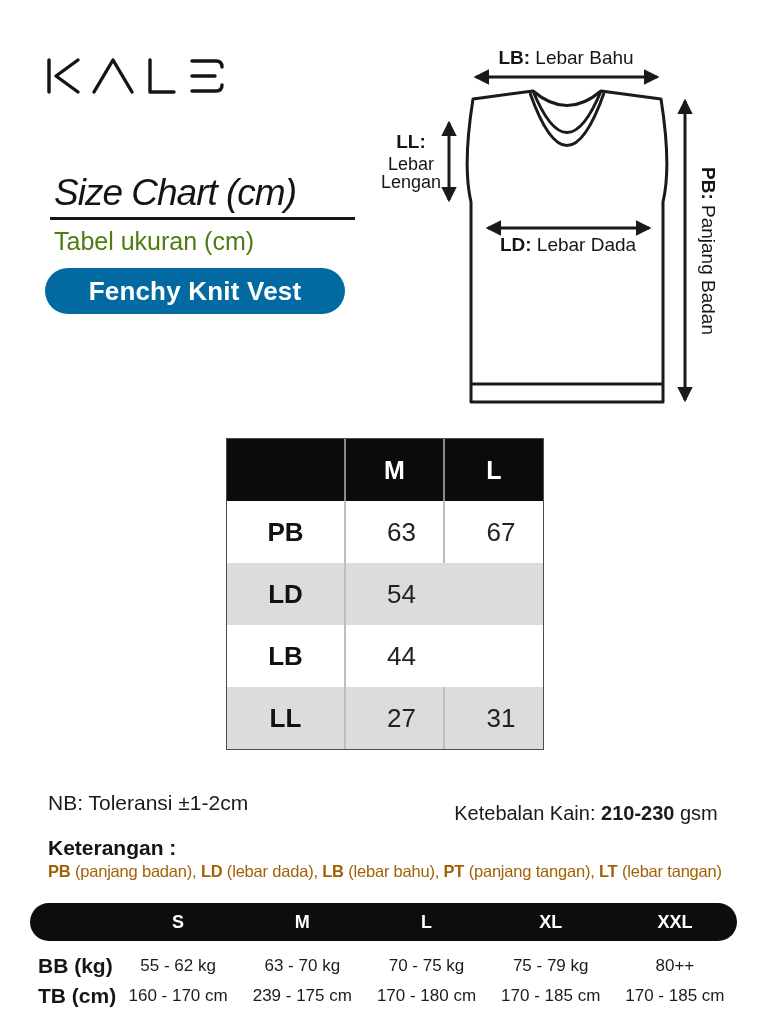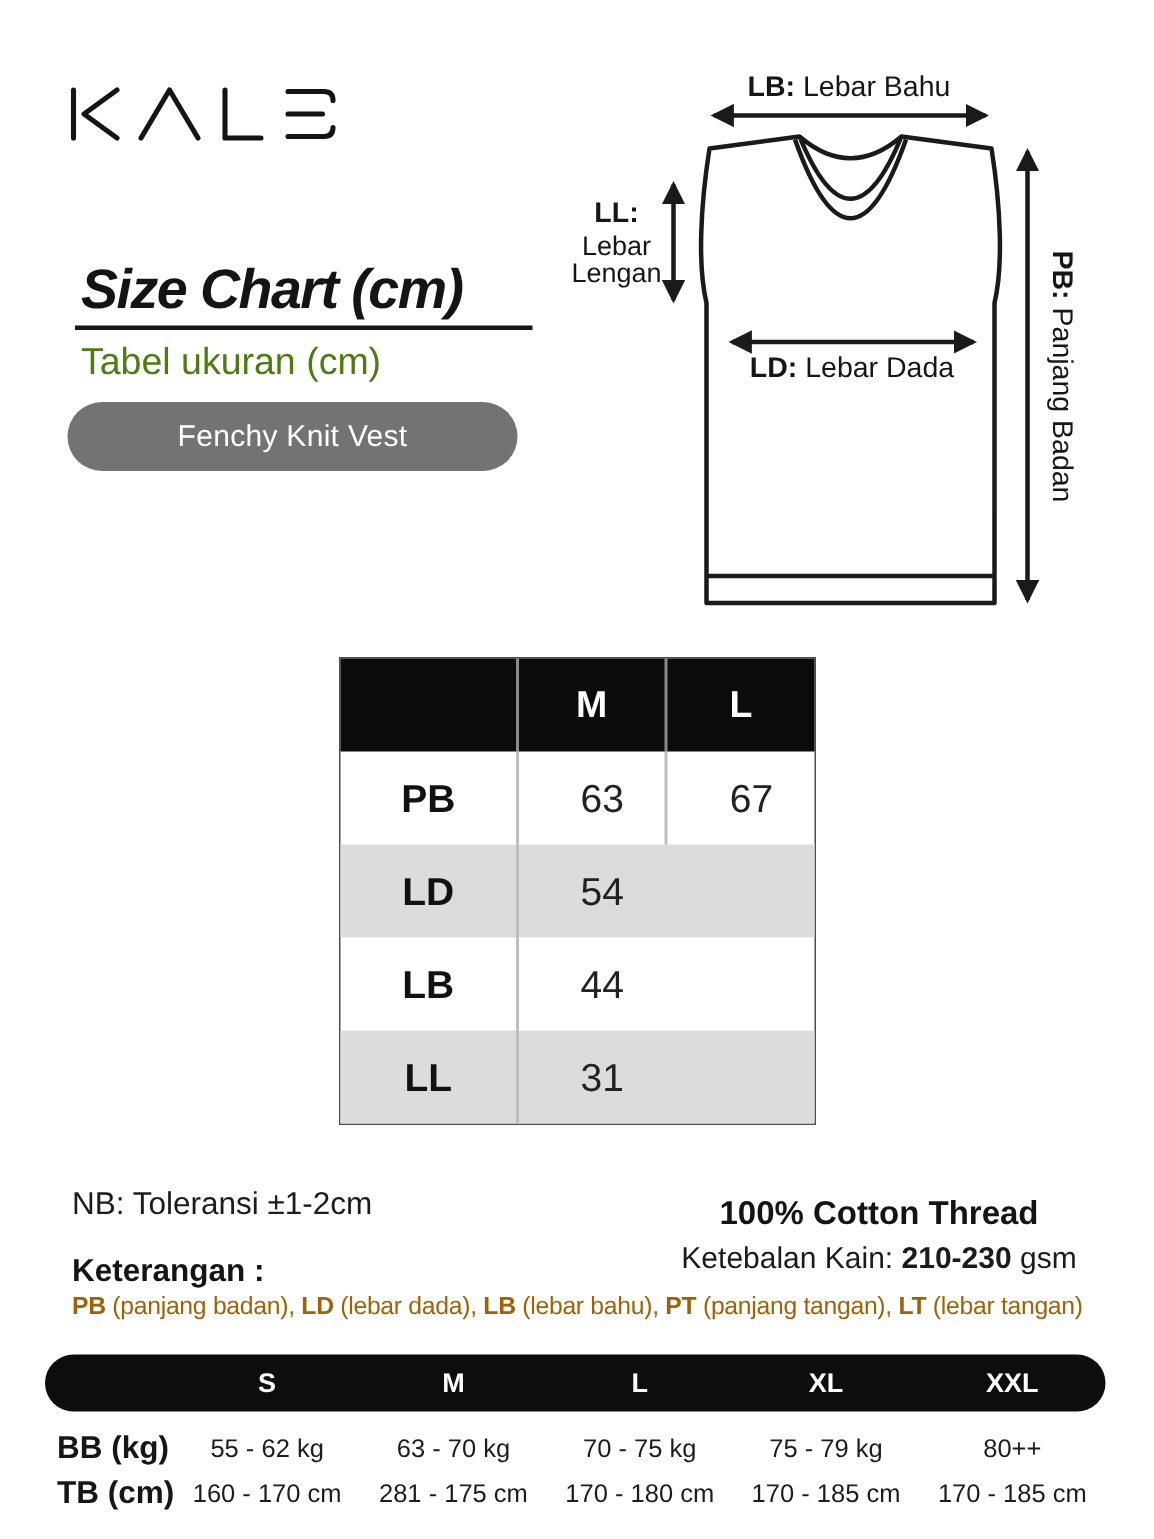--- a/index.html
+++ b/index.html
@@ -10,29 +10,29 @@
     overflow:hidden;
   }
   .sr { position:absolute; width:1px; height:1px; overflow:hidden; clip:rect(0 0 0 0); }
 
   
   .logo { position:absolute; left:45px; top:56px; width:182px; height:40px; }
 
   
   .title {
     position:absolute; left:54px; top:172px; width:310px;
-    font-size:37px; font-weight:bold; font-style:italic; letter-spacing:-1px;
+    font-size:37px; font-weight:normal; font-style:italic; letter-spacing:-1px;
     color:#141414; white-space:nowrap;
   }
   .title-rule { position:absolute; left:50px; top:217px; width:305px; height:3px; background:#161616; }
   .subtitle { position:absolute; left:54px; top:227px; font-size:25px; color:#4d7c0f; }
   .badge {
     position:absolute; left:45px; top:268px; width:300px; height:46px;
-    background:#737373; border-radius:24px; display:flex; align-items:center; justify-content:center;
-    color:#ffffff; font-size:20px; font-weight:normal; letter-spacing:0.2px;
+    background:#0369a1; border-radius:24px; display:flex; align-items:center; justify-content:center;
+    color:#ffffff; font-size:26px; font-weight:bold; letter-spacing:0.2px;
   }
 
   
   .diagram { position:absolute; left:375px; top:35px; width:385px; height:382px; }
   .diagram svg { display:block; width:100%; height:100%; }
   .diagram text { fill:#161616; }
 
   
   .size-table {
     position:absolute; left:226px; top:438px; width:318px;
@@ -143,28 +143,28 @@
     <div class="st-row alt">
       <div class="st-cell st-label">LD</div>
       <div class="st-cell st-val sep">54</div>
     </div>
     <div class="st-row">
       <div class="st-cell st-label">LB</div>
       <div class="st-cell st-val sep">44</div>
     </div>
     <div class="st-row alt">
       <div class="st-cell st-label">LL</div>
+      <div class="st-cell st-val sep">27</div>
       <div class="st-cell st-val sep">31</div>
     </div>
   </div>
 
   <div class="note-nb">NB: Toleransi ±1-2cm</div>
 
   <div class="material">
-    <div class="m1">100% Cotton Thread</div>
     <div class="m2"><span>Ketebalan Kain: </span><b>210-230</b><span> gsm</span></div>
   </div>
 
   <div class="legend-title">Keterangan :</div>
   <div class="legend-line"><b>PB</b><span> (panjang badan), </span><b>LD</b><span> (lebar dada), </span><b>LB</b><span> (lebar bahu), </span><b>PT</b><span> (panjang tangan), </span><b>LT</b><span> (lebar tangan)</span></div>
 
   <div class="body-table">
     <div class="bt-head">
       <div class="bt-cell"></div>
       <div class="bt-cell">S</div>
@@ -178,21 +178,21 @@
         <div class="bt-label">BB (kg)</div>
         <div class="bt-val">55 - 62 kg</div>
         <div class="bt-val">63 - 70 kg</div>
         <div class="bt-val">70 - 75 kg</div>
         <div class="bt-val">75 - 79 kg</div>
         <div class="bt-val">80++</div>
       </div>
       <div class="bt-row">
         <div class="bt-label">TB (cm)</div>
         <div class="bt-val">160 - 170 cm</div>
-        <div class="bt-val">281 - 175 cm</div>
+        <div class="bt-val">239 - 175 cm</div>
         <div class="bt-val">170 - 180 cm</div>
         <div class="bt-val">170 - 185 cm</div>
         <div class="bt-val">170 - 185 cm</div>
       </div>
     </div>
   </div>
 
 </div>
 
 </body></html>

